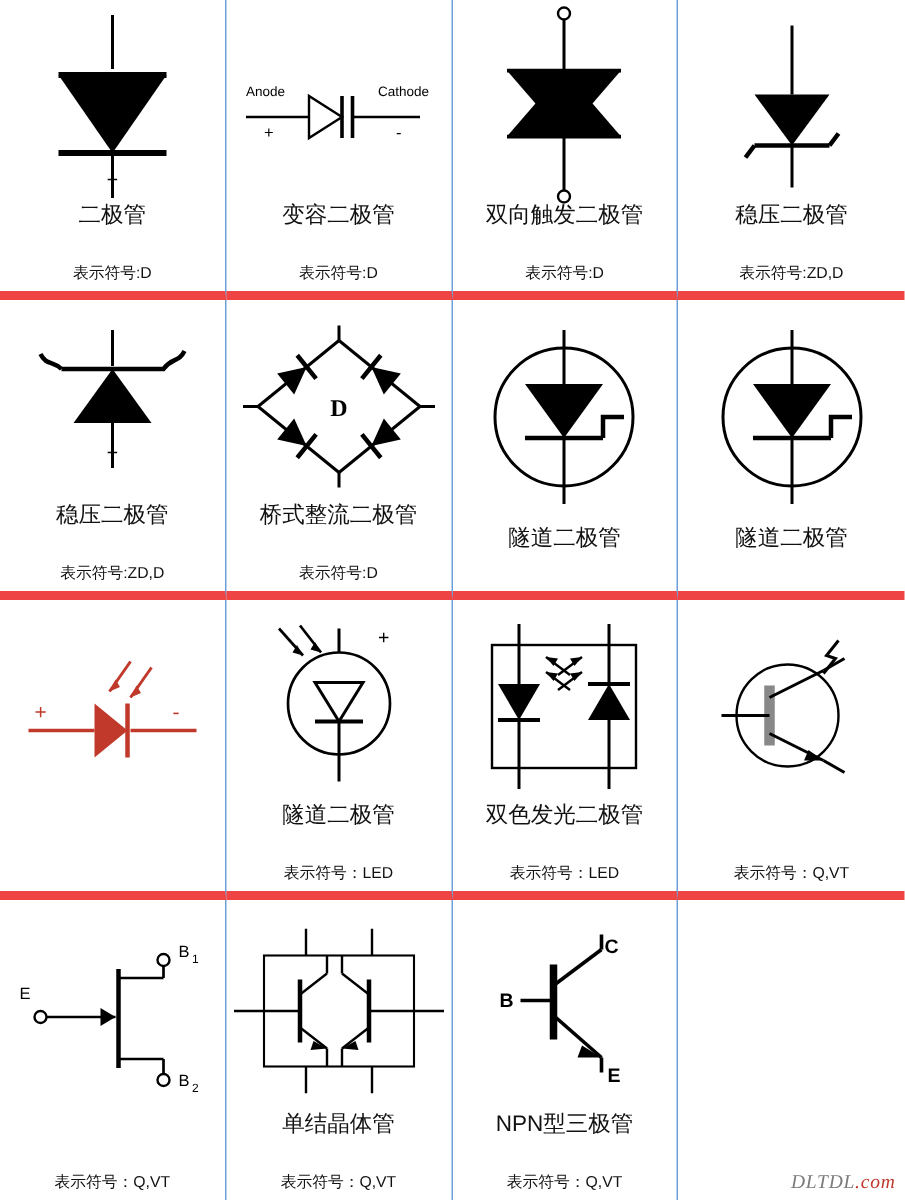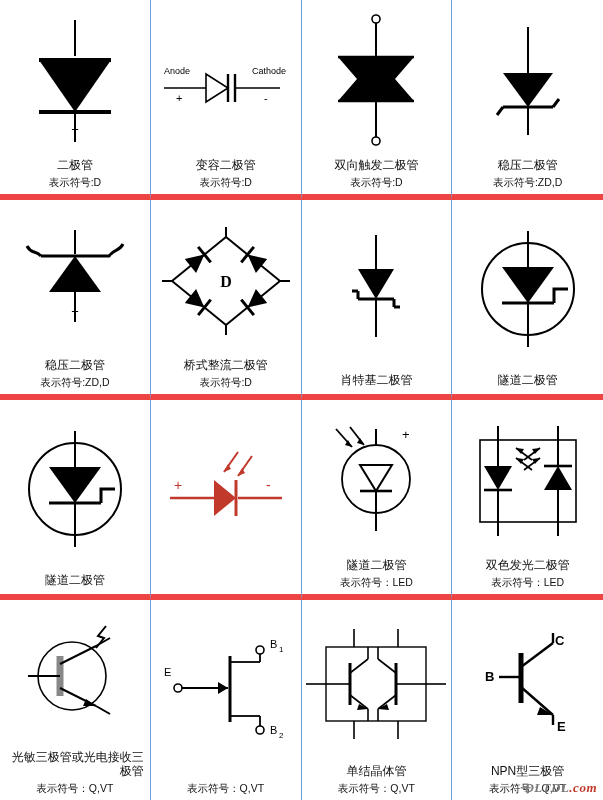--- a/index.html
+++ b/index.html
@@ -35,39 +35,40 @@
   .sym{
     flex:1 1 auto;
     width:100%;
     display:flex;
     align-items:center;
     justify-content:center;
     min-height:0;
   }
   .sym svg{display:block;}
   .caption{
-    text-align:right;
-    font-size:12px;
+    text-align:left;
+    font-size:15px;
     line-height:14px;
     padding:0 2px;
     white-space:pre-line;
   }
   .note{
     text-align:right;
     font-size:10.5px;
     line-height:15px;
     padding-top:3px;
     padding-bottom:2px;
+    margin-top:21px;
   }
   .watermark{
     position:absolute;
     right:6px;
     bottom:4px;
     font-size:13px;
-    font-weight:bold;
+    font-weight:normal;
     font-style:italic;
     color:#7b7b7b;
     letter-spacing:0.5px;
     font-family:"Liberation Serif","DejaVu Serif",serif;
   }
   .watermark .dot{color:#c0392b;}
 </style>
 </head>
 <body>
 
@@ -184,34 +185,20 @@
           <polygon points="11,-9 11,9 -7,0" fill="#000"></polygon>
           <line x1="-7" y1="-10" x2="-7" y2="10" stroke="#000" stroke-width="3"></line>
         </g>
         <text x="70" y="66" font-size="16" font-weight="bold" text-anchor="middle" font-family="Liberation Serif, serif">D</text>
       </svg>
     </div>
     <div class="caption">桥式整流二极管</div>
     <div class="note">表示符号:D</div>
   </div>
 
-  <div class="cell">
-    <div class="sym">
-      <svg width="100" height="120" viewBox="0 0 100 120">
-        <line x1="50" y1="6" x2="50" y2="40" stroke="#000" stroke-width="2"></line>
-        <polygon points="32,40 68,40 50,70" fill="#000"></polygon>
-        <line x1="32" y1="70" x2="68" y2="70" stroke="#000" stroke-width="3"></line>
-        <path d="M32,62 L32,70 M68,70 L68,78" fill="none" stroke="#000" stroke-width="3"></path>
-        <path d="M26,62 L32,62 M68,78 L74,78" fill="none" stroke="#000" stroke-width="3"></path>
-        <line x1="50" y1="70" x2="50" y2="108" stroke="#000" stroke-width="2"></line>
-      </svg>
-    </div>
-    <div class="caption">肖特基二极管</div>
-    <div class="note"></div>
-  </div>
 
   <div class="cell">
     <div class="sym">
       <svg width="120" height="120" viewBox="0 0 120 120">
         <circle cx="60" cy="60" r="46" fill="none" stroke="#000" stroke-width="2"></circle>
         <line x1="60" y1="2" x2="60" y2="38" stroke="#000" stroke-width="2"></line>
         <polygon points="34,38 86,38 60,74" fill="#000"></polygon>
         <line x1="34" y1="74" x2="86" y2="74" stroke="#000" stroke-width="3"></line>
         <path d="M86,74 L86,60 L100,60" fill="none" stroke="#000" stroke-width="3"></path>
         <line x1="60" y1="74" x2="60" y2="118" stroke="#000" stroke-width="2"></line>
@@ -319,21 +306,20 @@
         <line x1="50" y1="34" x2="50" y2="74" stroke="#888" stroke-width="7"></line>
         <line x1="18" y1="54" x2="50" y2="54" stroke="#000" stroke-width="2"></line>
         <line x1="50" y1="42" x2="86" y2="24" stroke="#000" stroke-width="2"></line>
         <line x1="50" y1="66" x2="86" y2="84" stroke="#000" stroke-width="2"></line>
         <polygon points="86,84 76,77 73,84" fill="#000"></polygon>
         <line x1="86" y1="24" x2="100" y2="16" stroke="#000" stroke-width="2"></line>
         <line x1="86" y1="84" x2="100" y2="92" stroke="#000" stroke-width="2"></line>
         <path d="M96,4 L88,14 L94,16 L86,26" fill="none" stroke="#000" stroke-width="2"></path>
       </svg>
     </div>
-    <div class="caption">光敏三极管或光电接收三极管</div>
     <div class="note">表示符号：Q,VT</div>
   </div>
 
   <div class="cell">
     <div class="sym">
       <svg width="140" height="110" viewBox="0 0 140 110">
         <text x="8" y="40" font-size="11" font-family="Liberation Sans, sans-serif">E</text>
         <circle cx="22" cy="52" r="4" fill="none" stroke="#000" stroke-width="1.6"></circle>
         <line x1="26" y1="52" x2="72" y2="52" stroke="#000" stroke-width="1.8"></line>
         <polygon points="62,46 62,58 72,52" fill="#000"></polygon>

